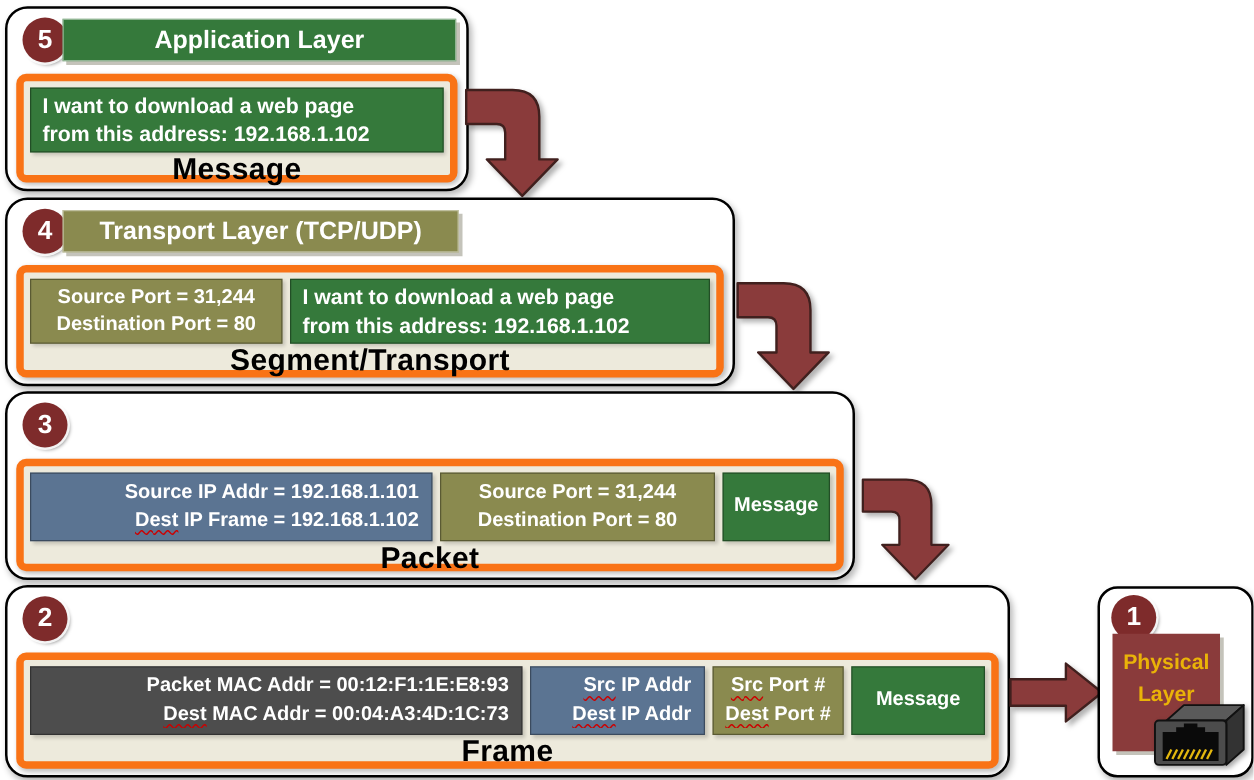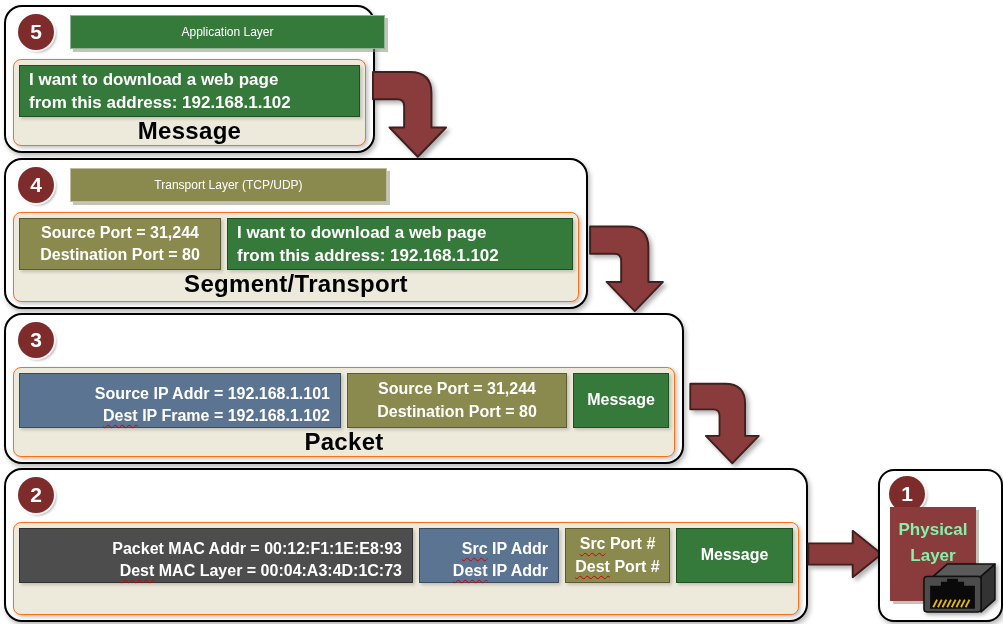--- a/index.html
+++ b/index.html
@@ -12,60 +12,59 @@
     box-shadow:2px 3px 5px rgba(0,0,0,.28);
   }
   .badge{
     position:absolute; width:36px; height:36px; border-radius:50%;
     background:var(--maroon); color:#fff; font-weight:bold; font-size:21px;
     display:flex; align-items:center; justify-content:center;
     box-shadow:0 0 0 2px rgba(255,255,255,.85), 2px 2px 3px rgba(0,0,0,.40);
   }
   .hdr{
     position:absolute; height:32px; display:flex; align-items:center; justify-content:center;
-    color:#fff; font-weight:normal; font-size:12px;
+    color:#fff; font-weight:bold; font-size:20px;
     border:1px solid rgba(255,255,255,.45);
     box-shadow:3px 3px 0 rgba(148,145,130,.55);
-    margin-left:20px;
   }
   .panel{
     position:absolute; background:var(--cream); border-radius:8px;
-    border:1px solid #f97316; box-shadow:2px 2px 4px rgba(0,0,0,.25);
+    border:6px solid #f97316; box-shadow:2px 2px 4px rgba(0,0,0,.25);
     display:flex; flex-direction:column; padding:5px; box-sizing:border-box;
   }
   .fields{ display:flex; gap:6px; }
   .field{
     display:flex; flex-direction:column; justify-content:center;
     color:#fff; font-weight:bold; font-size:16px; line-height:1.38; text-align:center;
     border:1px solid rgba(0,0,0,.35); box-shadow:2px 2px 3px rgba(0,0,0,.18);
     box-sizing:border-box;
   }
   .field .line{ white-space:nowrap; }
   .field.alignleft{ text-align:left; padding-left:9px; }
-  .field.alignright{ text-align:right; padding-right:10px;justify-content:flex-end; }
+  .field.alignright{ text-align:right; padding-right:10px; }
   .h52{ height:52px; } .h55{ height:55px; }
   .msgfont{ font-size:17px; }
   .pdu{
     flex:1; display:flex; align-items:center; justify-content:center;
     color:#000; font-weight:bold; font-size:24px; letter-spacing:.3px;
   }
   .bg-green{ background:var(--green); }
   .bg-olive{ background:var(--olive); }
   .bg-slate{ background:var(--slate); }
   .bg-gray{ background:var(--gray-dark); }
   .wavy{
     text-decoration:underline; text-decoration-style:wavy;
     text-decoration-color:var(--wavy-red); text-decoration-thickness:1px;
     text-underline-offset:3px;
   }
   .arrow{ position:absolute; filter:drop-shadow(3px 3px 2px rgba(0,0,0,.30)); }
   .arrow path{ fill:var(--arrow); stroke:var(--arrow-stroke); stroke-width:2; stroke-linejoin:round; }
   .phys-square{
     position:absolute; left:10px; top:36px; width:86px; height:94px;
-    background:var(--arrow); color:#86efac; font-weight:bold; font-size:17px;
+    background:var(--arrow); color:#eab308; font-weight:bold; font-size:17px;
     text-align:center; line-height:1.5; padding-top:10px; box-sizing:border-box;
     box-shadow:3px 3px 0 rgba(148,145,130,.55);
   }
   .rj45{ position:absolute; right:1px; bottom:5px; width:78px; height:54px;
     filter:drop-shadow(2px 2px 2px rgba(0,0,0,.35)); }
 </style>
 </head>
 <body>
 
 <div id="stage">
@@ -133,34 +132,35 @@
   <svg class="arrow" style="left:686px; top:370px; width:78px; height:96px;" viewBox="0 0 80 105">
     <path d="M2,15 L40,15 Q62,15 62,37 L62,72 L77,72 L48,102 L19,72 L34,72 L34,50 Q34,43 27,43 L2,43 Z"></path>
   </svg>
 
   <div class="layer" style="left:4px; top:468px; width:800px; height:150px;">
     <div class="badge" style="left:12px; top:7px;">2</div>
     <div class="panel" style="left:7px; top:52px; width:786px; height:93px;">
       <div class="fields">
         <div class="field bg-gray alignright h55" style="width:394px;">
           <div class="line">Packet MAC Addr = 00:12:F1:1E:E8:93</div>
-          <div class="line"><span class="wavy">Dest</span><span> MAC Layer = 00:04:A3:4D:1C:73</span></div>
+          <div class="line"><span class="wavy">Dest</span><span> MAC Addr = 00:04:A3:4D:1C:73</span></div>
         </div>
         <div class="field bg-slate alignright h55" style="width:140px;">
           <div class="line"><span class="wavy">Src</span><span> IP Addr</span></div>
           <div class="line"><span class="wavy">Dest</span><span> IP Addr</span></div>
         </div>
         <div class="field bg-olive h55" style="width:105px;">
           <div class="line"><span class="wavy">Src</span><span> Port #</span></div>
           <div class="line"><span class="wavy">Dest</span><span> Port #</span></div>
         </div>
         <div class="field bg-green h55" style="flex:1;">
           <div class="line">Message</div>
         </div>
       </div>
+      <div class="pdu">Frame</div>
     </div>
   </div>
 
   <svg class="arrow" style="left:806px; top:527px; width:78px; height:54px;" viewBox="0 0 80 56">
     <path d="M2,17 L48,17 L48,4 L78,28 L48,52 L48,39 L2,39 Z"></path>
   </svg>
 
   <div class="layer" style="left:878px; top:469px; width:121px; height:149px; border-radius:16px;">
     <div class="badge" style="left:9px; top:5px;">1</div>
     <div class="phys-square">Physical Layer</div>

